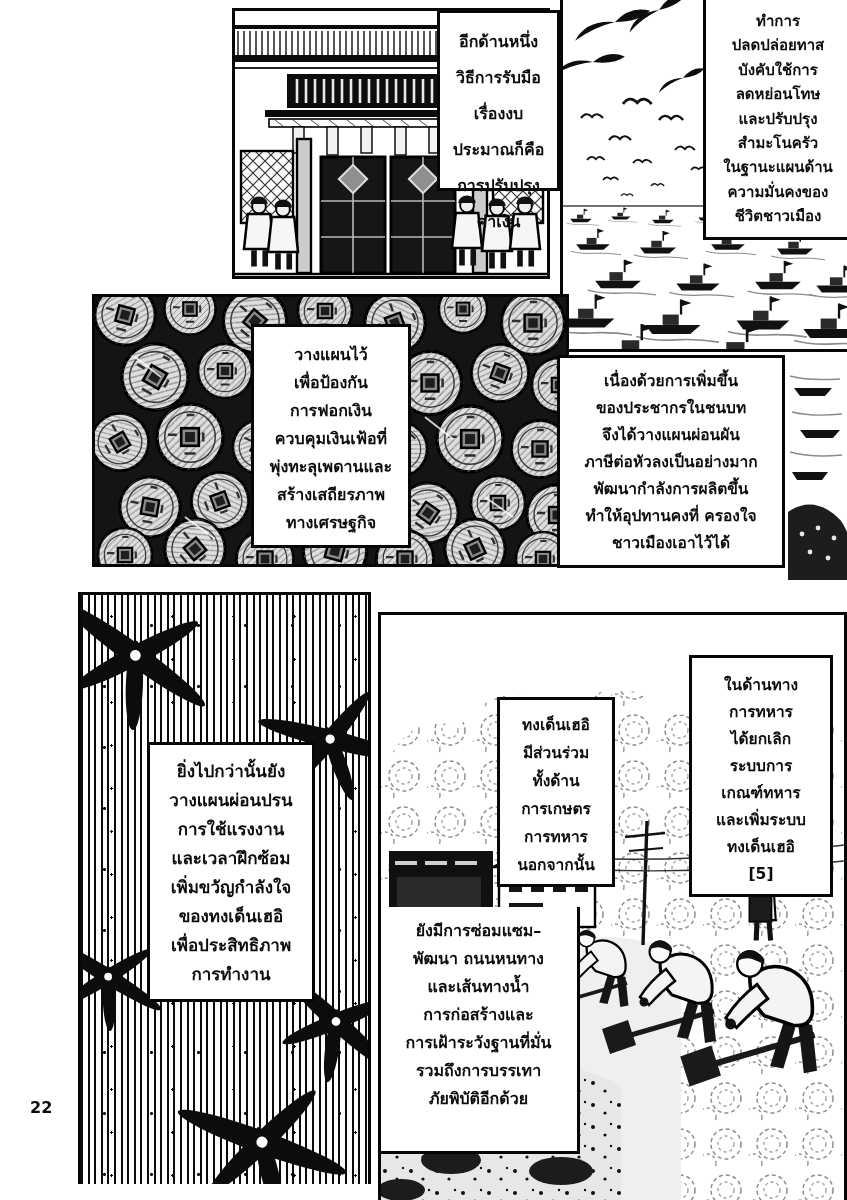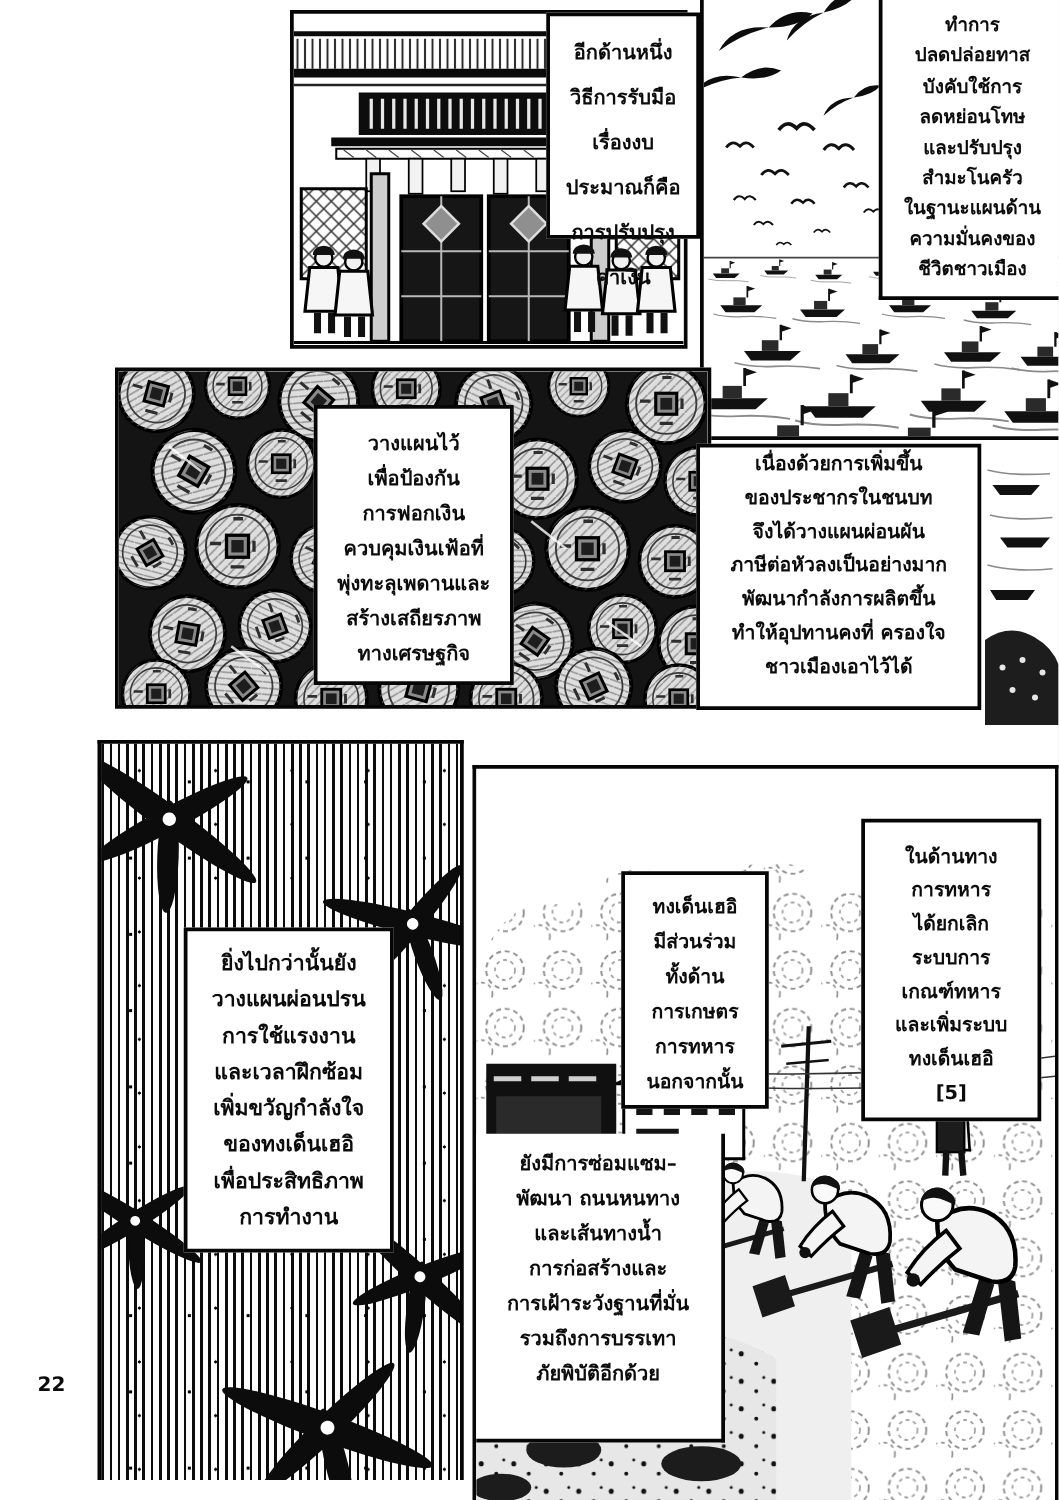--- a/index.html
+++ b/index.html
@@ -11,21 +11,21 @@
   .tbox{position:absolute;background:#fff;border:3.5px solid #060606;z-index:3;
         text-align:center;font-weight:600;}
   .note{white-space:pre-line;}
   .freetext{position:absolute;z-index:3;text-align:center;font-weight:600;}
   
   .mint-note{left:50px;top:104px;width:192px;font-size:17px;line-height:25.5px;}
   .budget-box{left:437px;top:10px;width:123px;height:181px;font-size:16px;line-height:36px;padding-top:11px;}
   .slave-box{left:143px;top:0;width:147px;height:240px;border-top:none;border-right:none;
              font-size:15px;line-height:24.4px;padding-top:9px;}
   .coins-box{left:156px;top:27px;width:160px;height:224px;font-size:16px;line-height:28px;padding-top:14px;}
-  .pop-box{left:557px;top:355px;width:228px;height:213px;font-size:15.5px;line-height:27px;}
+  .pop-box{left:557px;top:355px;width:228px;height:213px;font-size:15.5px;line-height:27px;padding-top:10px;}
   .labor-box{left:66px;top:147px;width:168px;height:260px;font-size:17px;line-height:29px;padding-top:12px;}
   .tonden-box{left:116px;top:82px;width:118px;height:190px;font-size:15.5px;line-height:28px;padding-top:11px;}
   .military-box{left:308px;top:40px;width:144px;height:242px;font-size:15.5px;line-height:27px;padding-top:14px;}
   .repair-box{left:-1px;top:292px;width:200px;height:247px;border:none;border-right:3.5px solid #060606;
               border-bottom:3.5px solid #060606;font-size:16px;line-height:28px;padding-top:10px;}
   .pagenum{position:absolute;left:30px;top:1098px;z-index:4;font-size:16px;font-weight:700;}
   
   .temple-panel{left:232px;top:8px;width:318px;height:271px;}
   
   .sea-panel{left:560px;top:0;width:287px;height:352px;border-top:none;border-right:none;}

